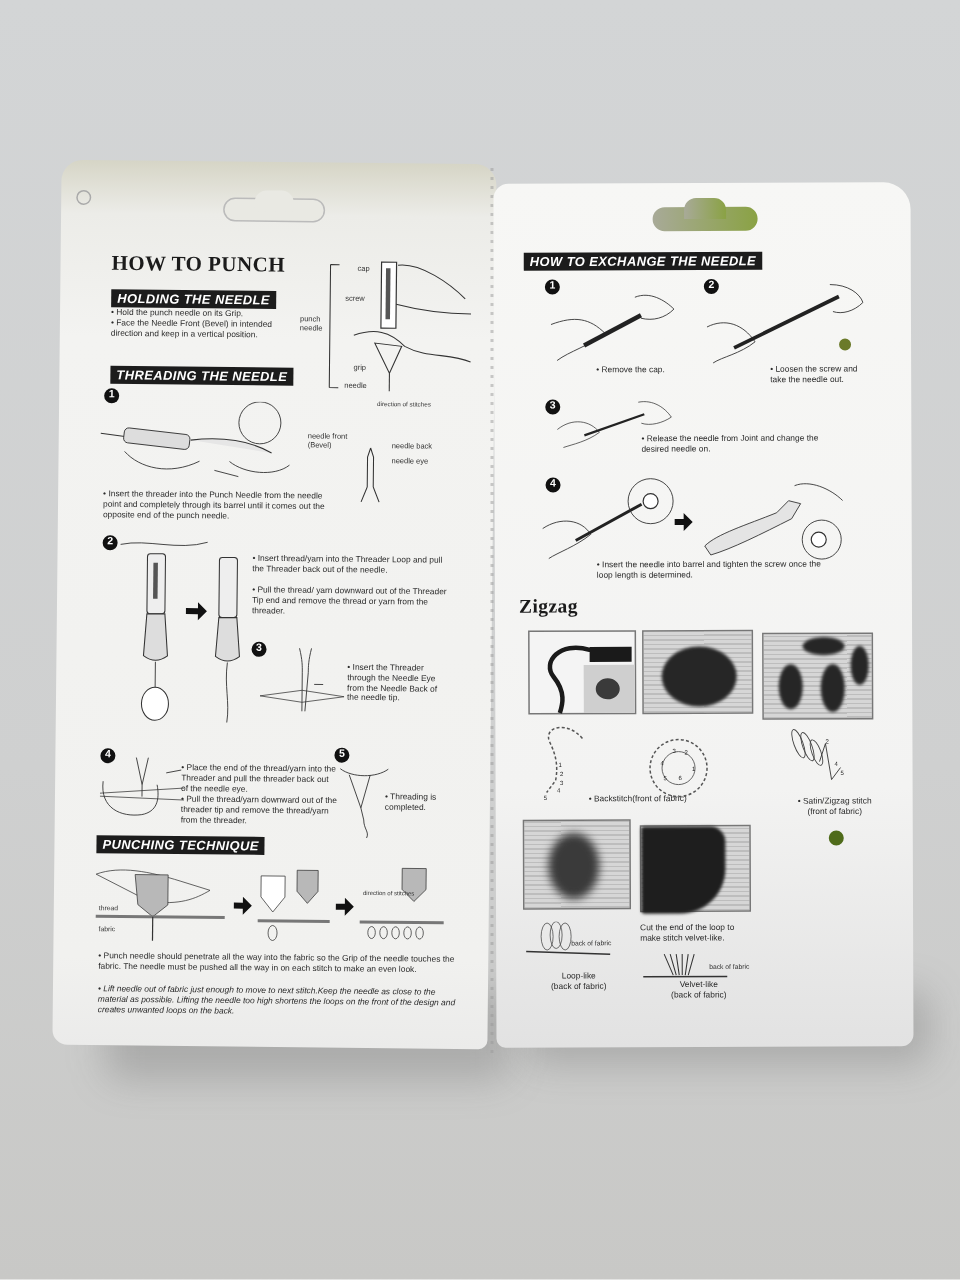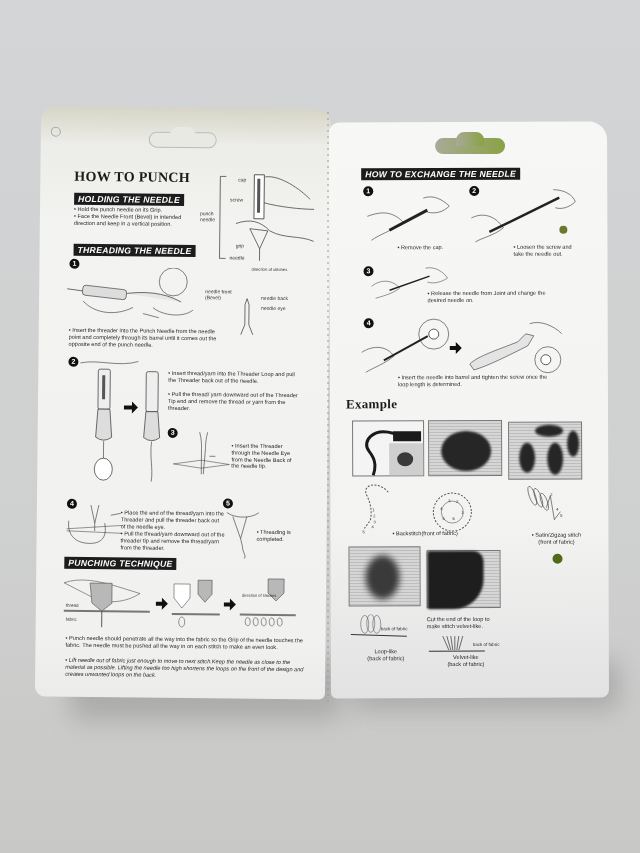--- a/index.html
+++ b/index.html
@@ -175,21 +175,21 @@
   </svg>
   <div class="txt" style="left:30px;top:528px;width:240px;">• <span>Punch needle should penetrate all the way into the fabric so the Grip of the needle touches the fabric. The needle must be pushed all the way in on each stitch to make an even look.</span></div>
   <div class="txt" style="left:30px;top:550px;width:240px;font-style:italic;">• <span>Lift needle out of fabric just enough to move to next stitch.Keep the needle as close to the material as possible. Lifting the needle too high shortens the loops on the front of the design and creates unwanted loops on the back.</span></div>
 </div>
 
 <div class="seam"></div>
 
 <div class="card right">
   <div class="hang-hole" style="left:106px;top:16px;width:70px;"></div>
 
-  <div class="bar" style="left:32px;top:46px;">HOW TO EXCHANGE THE NEEDLE</div>
+  <div class="bar" style="left:20px;top:46px;">HOW TO EXCHANGE THE NEEDLE</div>
 
   <div class="num" style="left:34px;top:64px;">1</div>
   <svg class="ill" style="left:34px;top:68px;" width="90" height="60" viewBox="0 0 90 60">
     <path d="M4 26 C 20 20, 30 22, 40 32 C 30 40, 16 44, 8 50" fill="none" stroke="#333" stroke-width="0.6"></path>
     <line x1="26" y1="40" x2="64" y2="20" stroke="#222" stroke-width="3"></line>
     <path d="M60 8 C 70 4, 80 10, 86 16 C 80 22, 72 24, 64 22" fill="none" stroke="#333" stroke-width="0.6"></path>
   </svg>
   <div class="txt" style="left:68px;top:122px;width:60px;">• <span>Remove the cap.</span></div>
 
   <div class="num" style="left:140px;top:64px;">2</div>
@@ -216,21 +216,21 @@
     <circle cx="76" cy="18" r="15" fill="none" stroke="#333" stroke-width="0.6"></circle>
     <circle cx="76" cy="18" r="5" fill="#fff" stroke="#333" stroke-width="0.8"></circle>
     <path d="M92 30 L98 30 L98 26 L104 32 L98 38 L98 34 L92 34 Z" fill="#111"></path>
     <path d="M112 48 C 120 40, 140 34, 160 26 L 168 18 L 176 20 L 170 30 C 150 40, 130 50, 116 54 Z" fill="#e4e4e4" stroke="#333" stroke-width="0.6"></path>
     <circle cx="190" cy="44" r="13" fill="none" stroke="#333" stroke-width="0.6"></circle>
     <circle cx="188" cy="44" r="5" fill="#fff" stroke="#333" stroke-width="0.8"></circle>
     <path d="M172 8 C 182 4, 196 10, 204 18" fill="none" stroke="#333" stroke-width="0.6"></path>
   </svg>
   <div class="txt" style="left:68px;top:252px;width:150px;">• <span>Insert the needle into barrel and tighten the screw once the loop length is determined.</span></div>
 
-  <div class="h-title" style="left:16px;top:274px;font-size:13px;">Example</div>
+  <div class="h-title" style="left:16px;top:274px;font-size:13px;">Zigzag</div>
 
   <div class="photo" style="left:22px;top:298px;width:72px;height:56px;background:#f4f4f4;">
     <svg width="72" height="56" viewBox="0 0 72 56" style="position:absolute;left:0;top:0;">
       <rect x="36" y="22" width="34" height="32" fill="#cfcfcf"></rect>
       <path d="M60 14 L40 12 C 20 6, 8 20, 16 30 C 24 40, 22 48, 20 54" stroke="#1a1a1a" stroke-width="3" fill="none"></path>
       <rect x="40" y="10" width="28" height="10" fill="#1a1a1a"></rect>
       <ellipse cx="52" cy="38" rx="8" ry="7" fill="#3a3a3a"></ellipse>
     </svg>
   </div>
   <div class="photo" style="left:98px;top:298px;width:74px;height:56px;">

